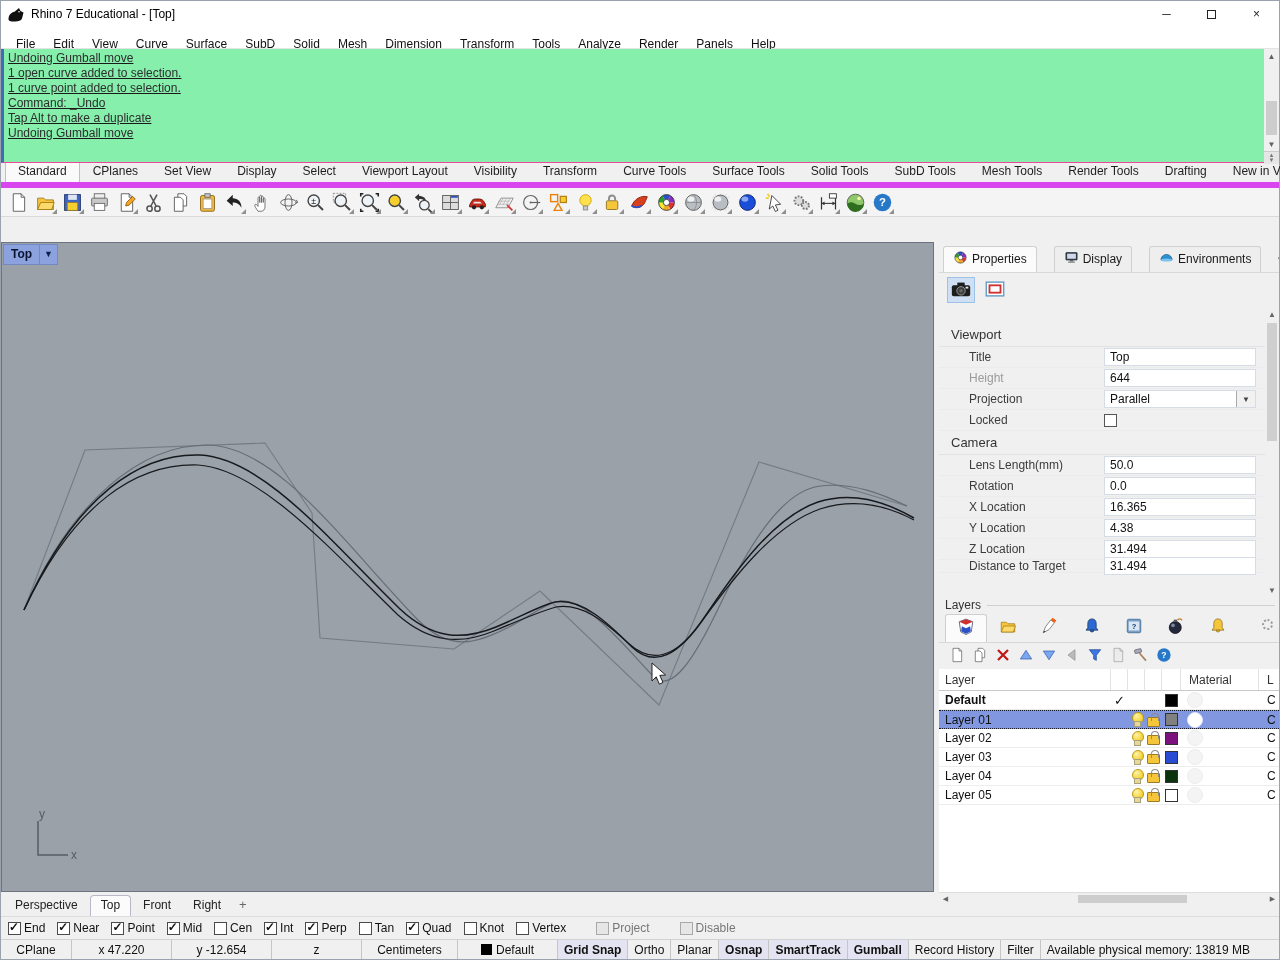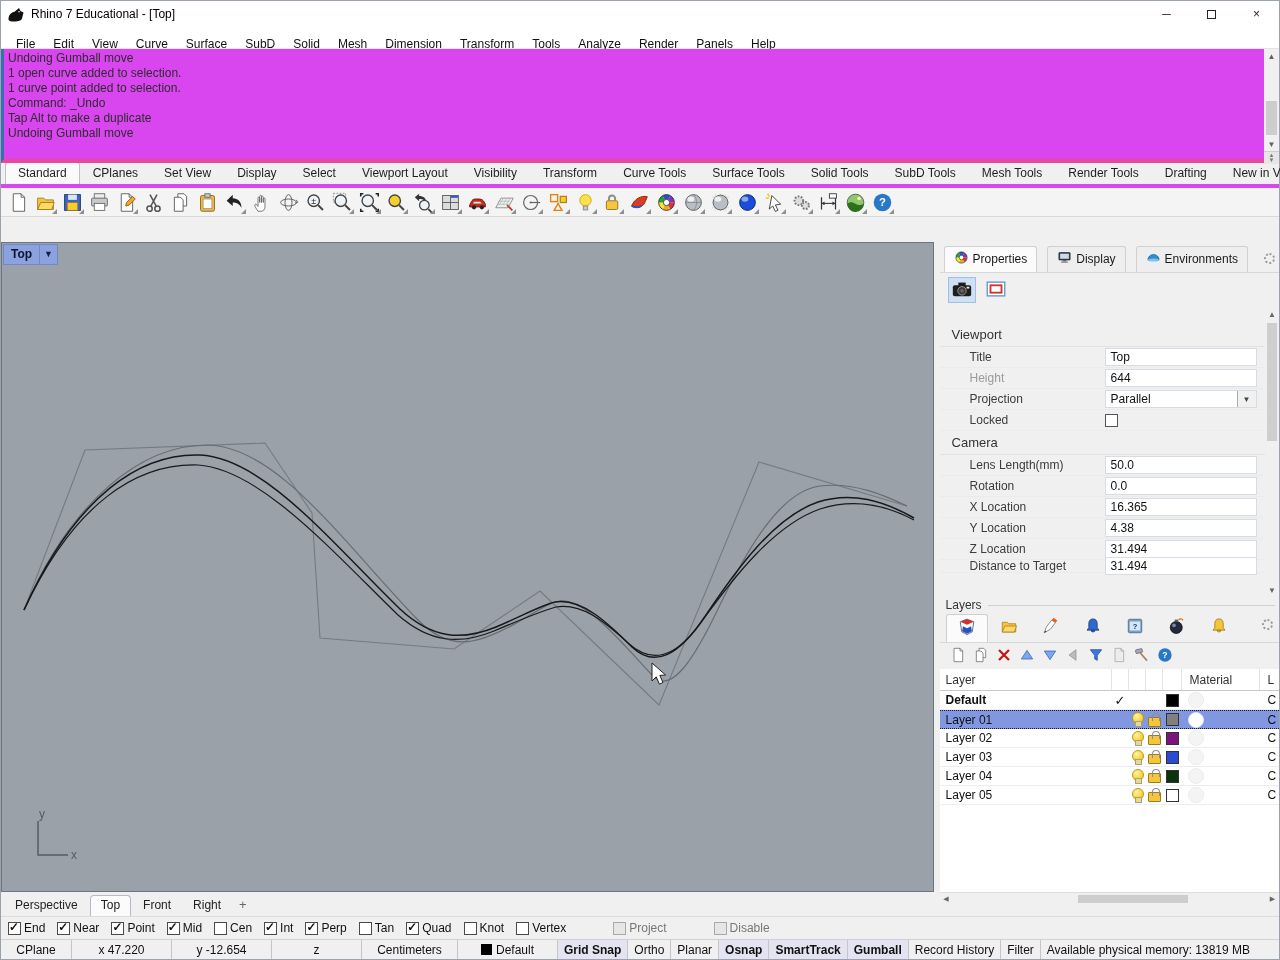--- a/index.html
+++ b/index.html
@@ -13,32 +13,32 @@
   .title-text { font-size:12px; color:#000; flex:1; }
   .win-controls { display:flex; height:26px; }
   .win-btn { width:45px; height:26px; display:flex; align-items:center; justify-content:center; color:#222; font-size:12px; }
   .win-btn .maxbox { width:9px; height:9px; border:1px solid #222; display:block; }
 
   
   .menubar { height:22px; background:#fff; display:flex; align-items:center; padding-left:6px; border-bottom:1px solid #e4e4e4; }
   .menu-item { padding:2px 9px; color:#111; cursor:default;margin-top:12px; }
 
   
-  .cmdarea { height:115px; background:#d946ef; position:relative; border-left:3px solid #3a6fb5; border-bottom:4px solid #ec4899; }
+  .cmdarea { height:115px; background:#86efac; position:relative; border-left:3px solid #3a6fb5; border-bottom:1px solid #ec4899;text-decoration:underline; }
   .cmdlines { height:92px; overflow:hidden; padding:2px 0 0 4px; }
   .cmdline { height:15px; line-height:15px; color:#2d2d2d; }
   .cmdprompt { height:20px; line-height:19px; font-weight:bold; color:#000; border-top:1px solid #d7d7d7; padding-left:4px; }
   .cmd-scroll { position:absolute; right:0; top:0; width:15px; height:115px; background:#f0f0f0; display:flex; flex-direction:column; align-items:center; font-size:8px; color:#606060; }
   .scr-btn { width:15px; height:14px; display:flex; align-items:center; justify-content:center; background:#f0f0f0; }
   .cmd-scroll .track { flex:1; width:15px; position:relative; }
   .cmd-scroll .thumb { position:absolute; left:2px; right:2px; bottom:2px; height:34px; background:#cdcdcd; }
   .gripper { width:15px; height:13px; background:#e6e6e6; display:flex; flex-direction:column; align-items:center; justify-content:center; font-size:6px; color:#777; line-height:5px; border-top:1px solid #ccc; }
 
   
-  .tabbar { height:25px; background:#f0f0f0; display:flex; align-items:flex-end; padding:0 4px; border-bottom:4px solid #d946ef; }
+  .tabbar { height:25px; background:#f0f0f0; display:flex; align-items:flex-end; padding:0 4px; border-bottom:6px solid #d946ef; }
   .tool-tab { padding:3px 12px 4px; color:#1e1e1e; border:1px solid transparent; border-bottom:none; cursor:default; white-space:nowrap; }
   .tool-tab.active { background:#fafafa; border-color:#c0c0c0; border-radius:3px 3px 0 0; }
   .tab-gear { margin-left:auto; margin-bottom:4px; }
 
   .gear-mini { width:11px; height:11px; border:2px dotted #9a9a9a; border-radius:50%; display:inline-block; }
 
   
   .toolbar { height:30px; background:#f4f4f4; display:flex; align-items:center; padding-left:4px; gap:1px; border-bottom:1px solid #d9d9d9; }
   .tbicon { width:26px; height:26px; position:relative; display:flex; align-items:center; justify-content:center; }
   .tbicon svg { width:21px; height:21px; }
@@ -56,21 +56,21 @@
   .vp-canvas { position:absolute; left:0; top:0; }
   .vp-tabs { height:24px; display:flex; align-items:flex-end; padding-left:4px; gap:2px; background:#f0f0f0; }
   .vp-tab { padding:2px 10px 4px; color:#222; }
   .vp-tab.active { background:#fbfbfb; border:1px solid #b8b8c8; border-bottom:none; border-radius:4px 4px 0 0; }
   .vp-add { padding:2px 6px 4px; color:#666; font-size:13px; }
 
   
   .rightcol { width:340px; display:flex; flex-direction:column; background:#f0f0f0; }
   .rp-spacer { height:30px; }
   .ptabs { height:26px; display:flex; align-items:flex-end; padding-left:4px; border-bottom:1px solid #d8d8d8; }
-  .ptab { display:flex; align-items:center; gap:4px; padding:3px 9px 4px; border:1px solid #d0d0d0; border-bottom:none; border-radius:3px 3px 0 0; background:#eee; margin-right:10px; white-space:nowrap; }
+  .ptab { display:flex; align-items:center; gap:4px; padding:3px 9px 4px; border:1px solid #d0d0d0; border-bottom:none; border-radius:3px 3px 0 0; background:#eee; margin-right:17px; white-space:nowrap; }
   .ptab.active { background:#fbfbfb; }
   .ptab svg { width:15px; height:15px; }
   .ptabs .tab-gear { margin-bottom:5px; margin-right:4px; }
   .picons { height:34px; display:flex; align-items:center; gap:6px; padding-left:8px; }
   .pic-btn { width:28px; height:26px; display:flex; align-items:center; justify-content:center; border:1px solid transparent; }
   .pic-btn svg { width:22px; height:22px; }
   .pic-btn.sel { background:#cfe0f5; border-color:#9ec1e8; }
 
   .pbody { height:290px; position:relative; overflow:hidden; background:#f0f0f0; }
   .pbody-inner { position:absolute; left:0; top:16px; right:14px; }
@@ -126,21 +126,21 @@
   .lhscroll .thumb { position:absolute; top:2px; bottom:2px; left:40%; width:35%; background:#cdcdcd; }
   .rp-filler { height:12px; background:#f0f0f0; }
 
   
   .osnaprow { height:23px; display:flex; align-items:center; gap:12px; padding-left:7px; background:#f0f0f0; border-top:1px solid #dcdcdc; }
   .osnap-item { display:flex; align-items:center; gap:3px; color:#111; }
   .cb { width:13px; height:13px; background:#fff; border:1px solid #4a4a4a; position:relative; }
   .cb.checked::after { content:'✓'; position:absolute; left:0px; top:-3px; font-size:12px; font-weight:bold; color:#111; }
   .osnap-item.disabled .cb { background:#e6e6e6; border-color:#a9a9a9; }
   .osnap-item.disabled { color:#777; }
-  .osnap-item.gapbefore { margin-left:35px; }
+  .osnap-item.gapbefore { margin-left:18px; }
 
   
   .statusbar { height:20px; display:flex; align-items:stretch; background:#f0f0f0; border-top:1px solid #d2d2d2; font-size:12px; }
   .sb-cell { display:flex; align-items:center; justify-content:center; border-right:1px solid #c6c6c6; padding:0 6px; color:#111; white-space:nowrap; overflow:hidden; }
   .sb-cell.active { font-weight:bold; background:#e3e3f1; }
   .sb-cell.info { justify-content:flex-start; flex:1; border-right:none; }
   .sb-swatch { width:11px; height:11px; background:#000; margin-right:4px; display:inline-block; }
 </style>
 </head>
 <body>

